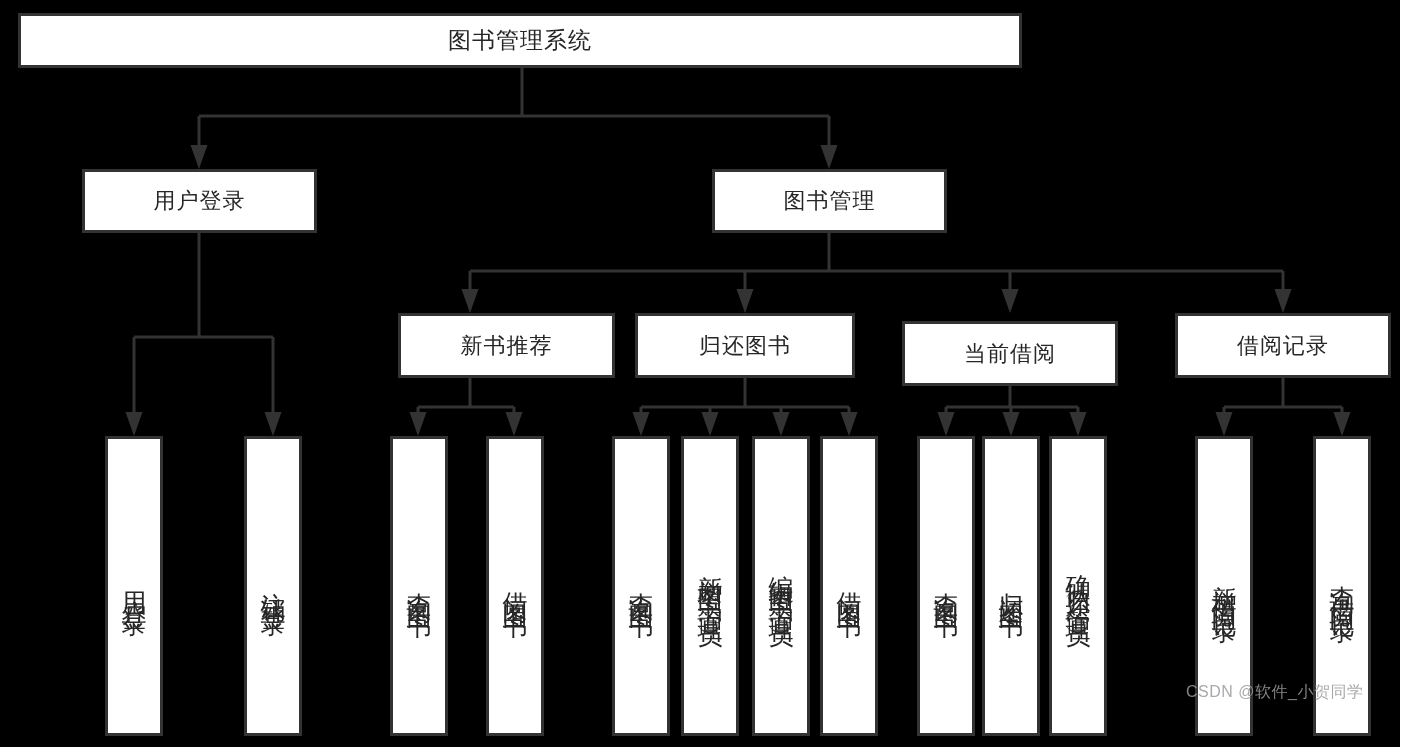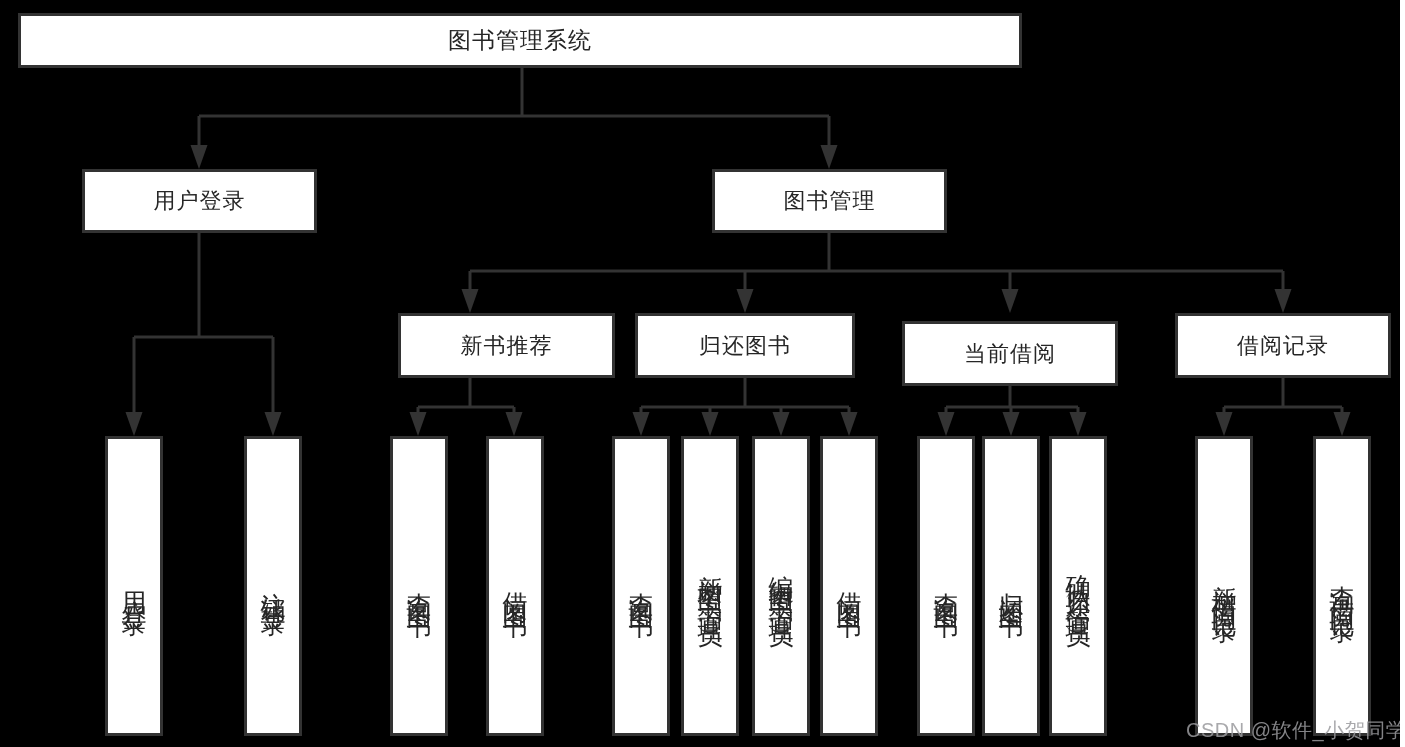--- a/index.html
+++ b/index.html
@@ -37,23 +37,23 @@
     writing-mode: vertical-rl;
     text-orientation: mixed;
     font-size: 25px;
     line-height: 1;
     letter-spacing: 7px;
     white-space: nowrap;
   }
   .watermark {
     position: absolute;
     left: 1186px;
-    top: 717px;
+    top: 682px;
     z-index: 5;
-    font-size: 20px;
+    font-size: 16px;
     letter-spacing: 0.5px;
     color: rgba(154, 154, 158, 0.85);
     white-space: nowrap;
   }
 </style>
 </head>
 <body>
 
 <div class="canvas">
 

